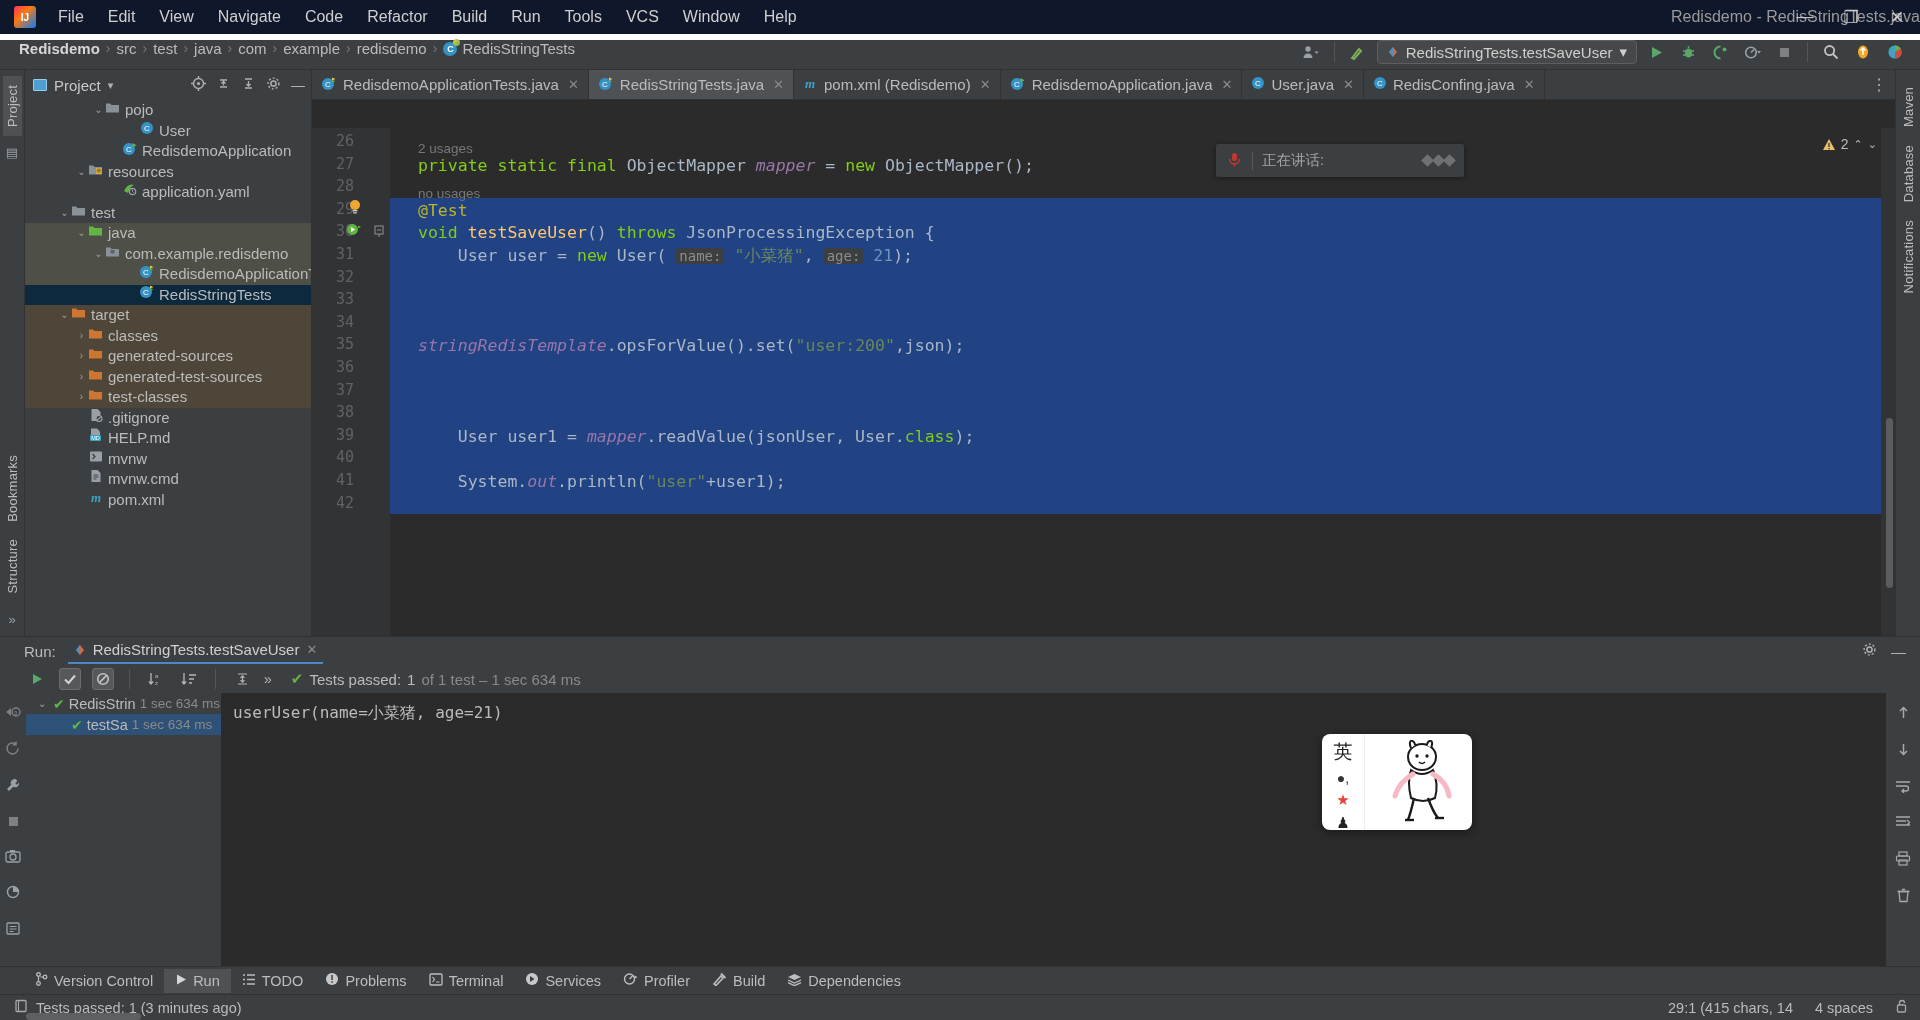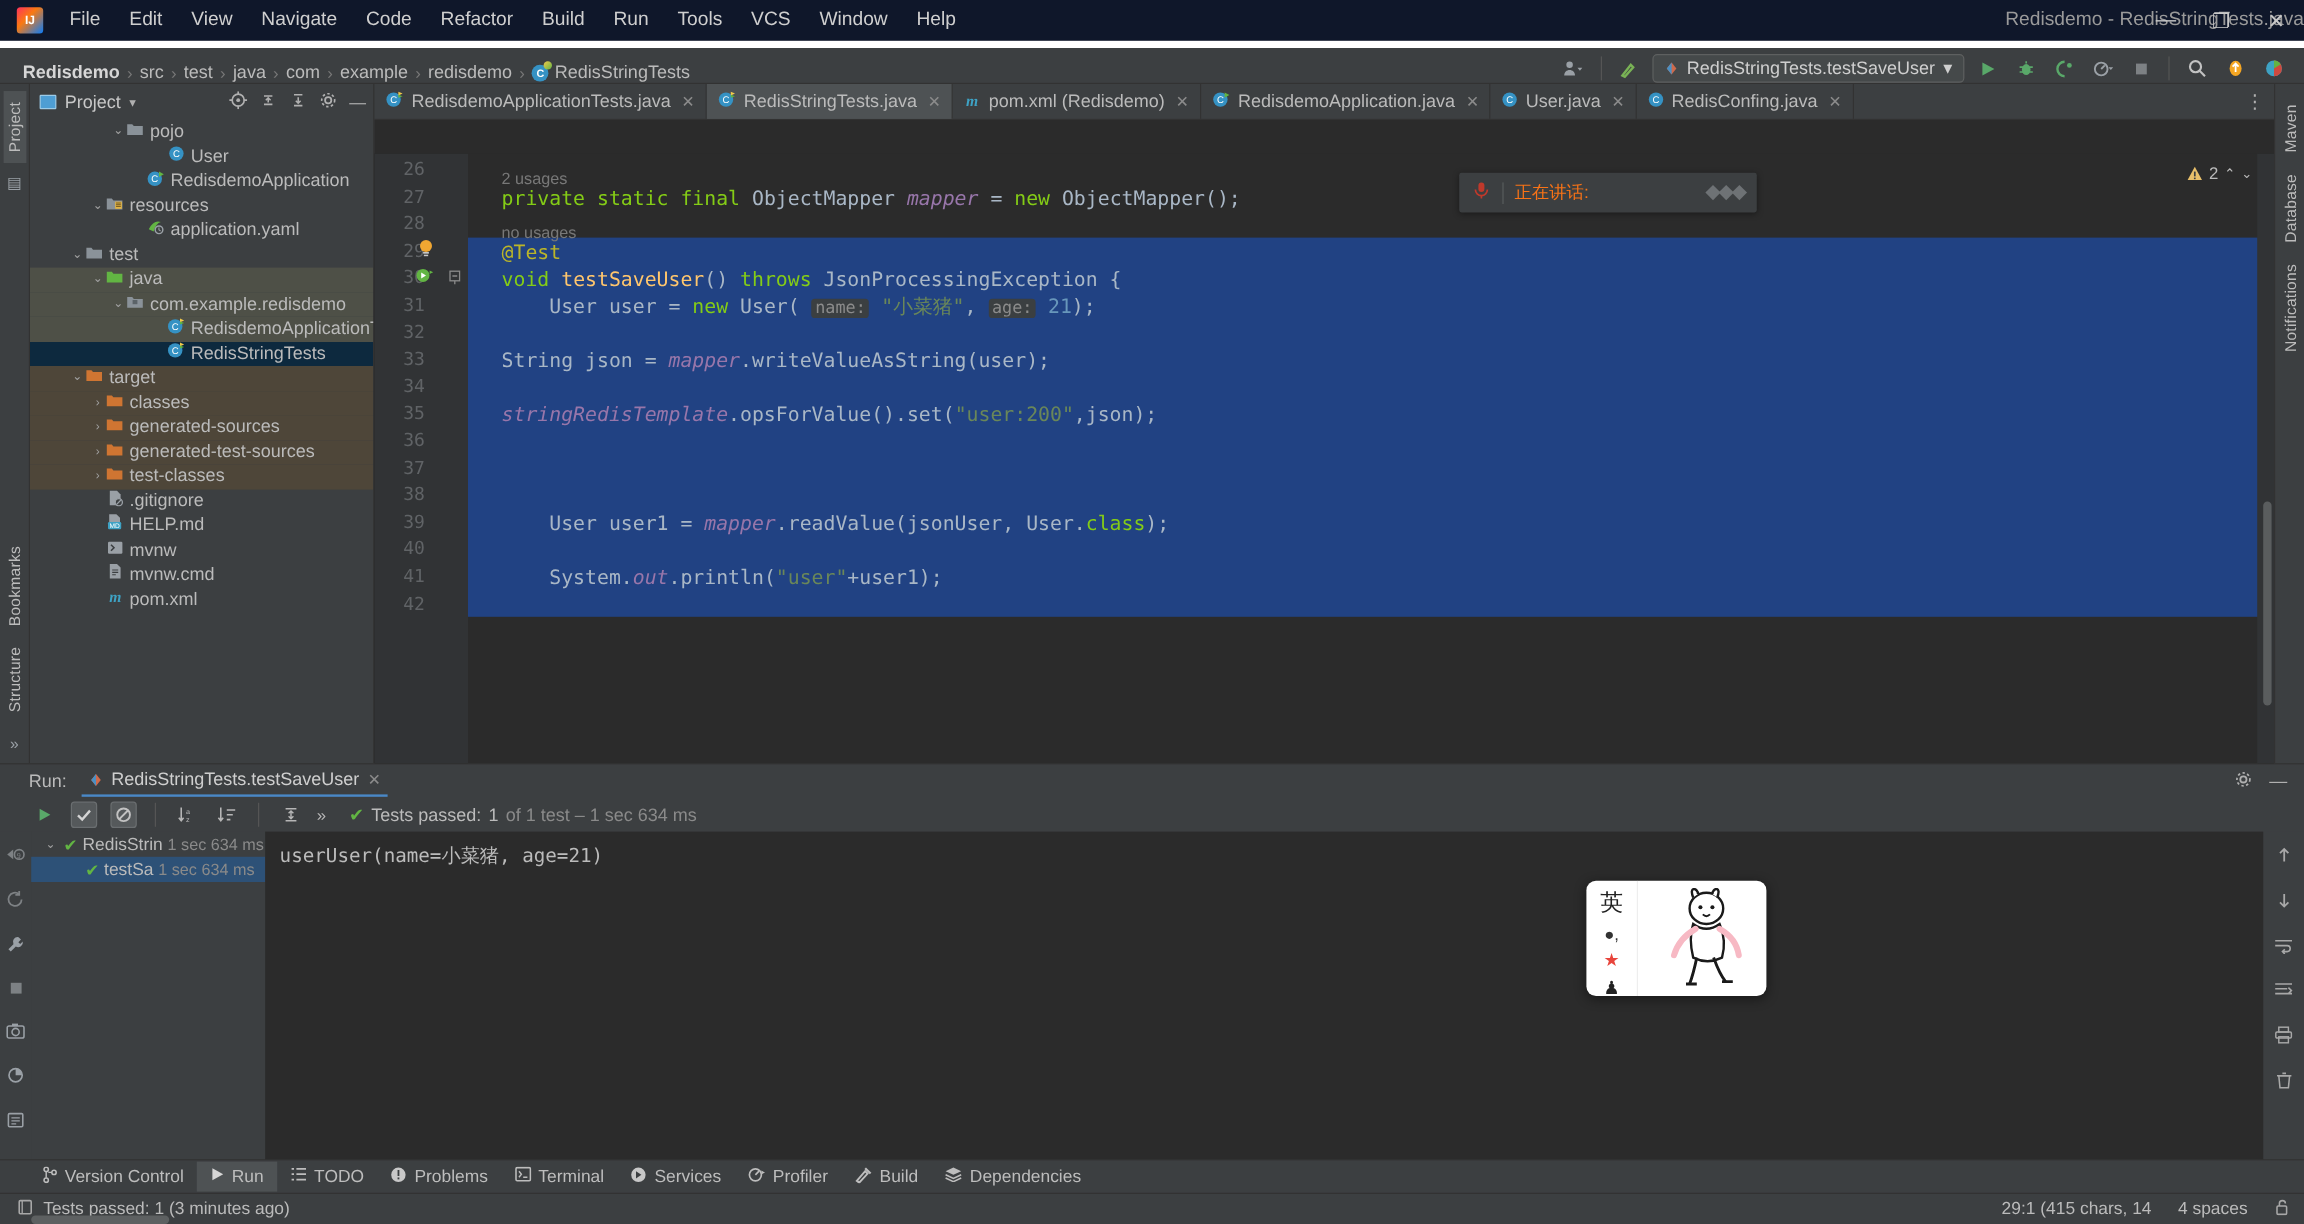--- a/index.html
+++ b/index.html
@@ -23,21 +23,21 @@
     display:flex; align-items:center; justify-content:center;
     font-size: 10px; font-weight: bold; color:#fff; }
   .menu { display: flex; align-items: center; gap: 0px; }
   .menu-item { padding: 4px 12px; font-size: 16px; color: #cfcfcf; cursor: default; white-space: nowrap;}
   .win-title { position:absolute; left:0; right:0; text-align:right; font-size:16px; color:#9a9a9a; pointer-events:none; }
   .win-buttons { margin-left: auto; display: flex; align-items: center; z-index:2; }
   .win-btn { width: 46px; height: 34px; display:flex; align-items:center; justify-content:center; color:#c8c8c8; font-size:17px; }
 
   
   .navbar {
-    height: 30px; background: #3c3f41; display: flex; align-items: flex-end;
+    height: 30px; background: #3c3f41; display: flex; align-items: flex-start;
     padding: 0 6px 0 14px; border-bottom: 1px solid #323232; flex: 0 0 30px; gap:0;
   }
   .crumb { font-size: 15px; color: #bbbbbb; padding: 0 5px; white-space: nowrap; display:flex; align-items:center; gap:5px;}
   .crumb.bold { font-weight: bold; color: #d6d6d6; }
   .crumb-sep { color: #787878; font-size: 14px; padding: 0 1px;}
   .navbar-right { margin-left: auto; display: flex; align-items: center; gap: 6px; padding-right: 6px;}
   .nb-icon { width: 26px; height: 24px; display:flex; align-items:center; justify-content:center; color:#b0b0b0; font-size:15px; }
   .run-config {
     display:flex; align-items:center; gap:7px; height:24px; padding: 0 9px;
     border:1px solid #5e6060; border-radius: 4px; background:#45494a; font-size:15px; color:#cfcfcf;
@@ -146,21 +146,21 @@
   .bt { display:flex; align-items:center; gap:6px; font-size:14.5px; color:#bdbdbd; padding:4px 11px; white-space:nowrap;}
   .bt.active { background:#4e5254; }
   .statusbar { height:26px; background:#3c3f41; display:flex; align-items:center; padding:0 12px 0 14px;
                font-size:14.5px; color:#bbbbbb; gap:8px; flex:0 0 26px; border-top:1px solid #323232;}
   .status-right { margin-left:auto; display:flex; align-items:center; gap:22px;}
 
   
   .speak-popup {
     position:absolute; left:1216px; top:144px; width:248px; height:33px; background:#3c3f41;
     display:flex; align-items:center; gap:9px; padding:0 10px; border-radius:2px;
-    font-size:14.5px; color:#f97316; box-shadow:0 1px 5px rgba(0,0,0,.4);
+    font-size:14.5px; color:#a3a3a3; box-shadow:0 1px 5px rgba(0,0,0,.4);
   }
   .speak-wave { margin-left:auto; display:flex; gap:2px; align-items:center; }
   .speak-wave i { display:block; width:9px; height:9px; background:#6e7275; transform:rotate(45deg);}
   .ime {
     position:absolute; left:1322px; top:734px; width:150px; height:96px; background:#ffffff;
     border-radius:8px; display:flex; box-shadow:0 2px 10px rgba(0,0,0,.45); overflow:hidden;
   }
   .ime-left { width:42px; display:flex; flex-direction:column; align-items:center; padding-top:5px; gap:5px;}
   .ime-ch { font-size:19px; color:#222; font-family:"DejaVu Sans", sans-serif;}
   .ime-dot { font-size:14px; color:#333; }
@@ -614,21 +614,20 @@
               </svg></div>
           </div>
         <div class="code" id="code">
             <div class="hlband" style="top: 69.8px; height: 316.4px;"></div>
             <div class="cl usage" style="top: 9.6px;">2 usages</div>
             <div class="cl usage" style="top: 54.8px;">no usages</div>
             <div class="cl" style="top: 26.6px;"><span class="kw">private</span> <span class="kw">static</span> <span class="kw">final</span> ObjectMapper <span class="fld">mapper</span> = <span class="kw">new</span> <span class="typ">ObjectMapper</span>();</div>
             <div class="cl" style="top: 71.8px;"><span class="ann">@Test</span></div>
             <div class="cl" style="top: 94.4px;"><span class="kw">void</span> <span class="mth">testSaveUser</span>() <span class="kw">throws</span> JsonProcessingException {</div>
             <div class="cl" style="top: 117px;">    User user = <span class="kw">new</span> User( <span class="hint">name:</span> <span class="str">"小菜猪"</span>, <span class="hint">age:</span> <span class="num">21</span>);</div>
-            <div class="cl" style="top: 162.2px;">String json = <span class="fld">mapper</span>.<span class="typ">writeValueAsString</span>(user);</div>
             <div class="cl" style="top: 207.4px;"><span class="fld">stringRedisTemplate</span>.<span class="typ">opsForValue</span>().<span class="typ">set</span>(<span class="str">"user:200"</span>,json);</div>
             <div class="cl" style="top: 297.8px;">    User user1 = <span class="fld">mapper</span>.readValue(jsonUser, User.<span class="kw">class</span>);</div>
             <div class="cl" style="top: 343px;">    System.<span class="fld">out</span>.println(<span class="str">"user"</span>+user1);</div>
           </div>
         <div class="err-strip"></div>
         <div class="insp-badge">
           <svg width="14" height="13" viewBox="0 0 14 13">
               <path d="M7 1 L13 12 L1 12 Z" fill="#e8bf6a"></path>
               <rect x="6.3" y="5" width="1.4" height="4" fill="#3c3f41"></rect>
               <rect x="6.3" y="10" width="1.4" height="1.3" fill="#3c3f41"></rect>

